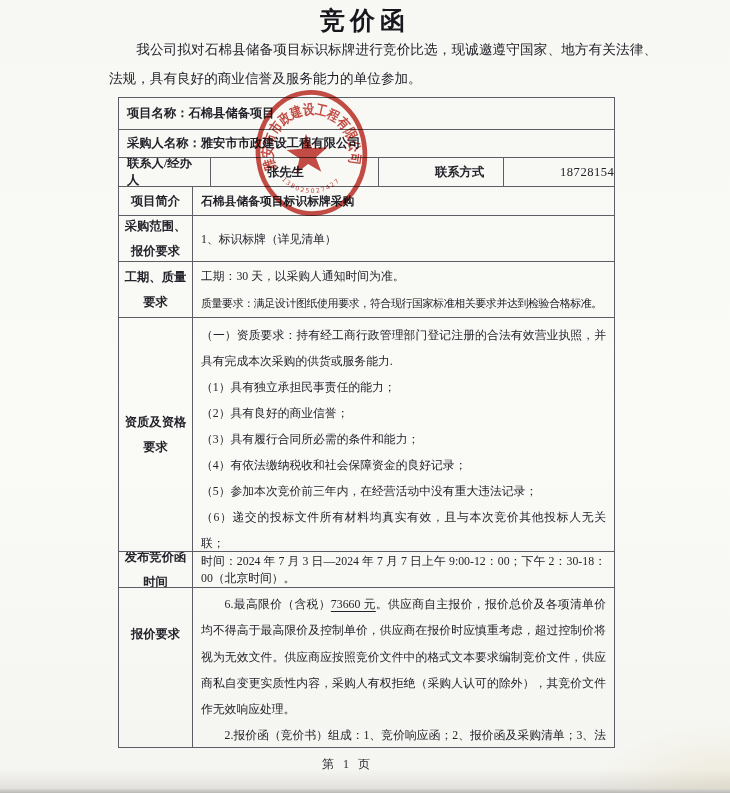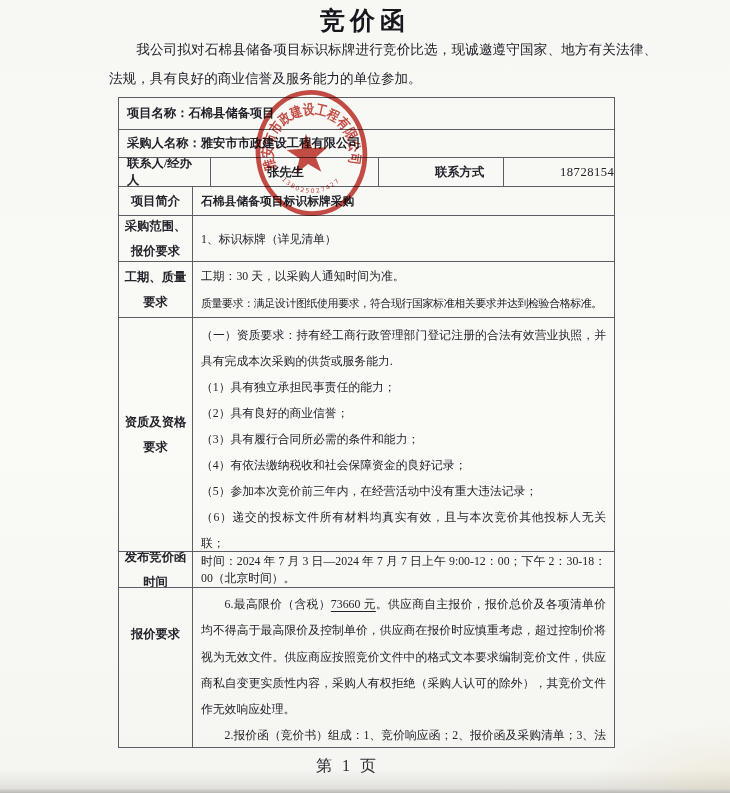--- a/index.html
+++ b/index.html
@@ -50,21 +50,21 @@
   .r6 .p{line-height:27px;}
   .r6 .condensed{font-size:11px;letter-spacing:-.45px;white-space:nowrap;text-align:left;}
   .r7 .content{justify-content:flex-start;padding-top:4px;}
   .r8 .p{line-height:16.5px;font-size:11.8px;}
   .r9 .content{justify-content:flex-start;padding-top:3px;}
   .r9 .p{line-height:26.3px;text-indent:2em;}
   .r9 .lblcell{justify-content:flex-start;padding-top:34px;}
   .uline{text-decoration:underline;text-underline-offset:3px;}
   .footer{
     position:absolute;top:756px;left:0;width:695px;text-align:center;
-    font-size:16px;color:#2b2b33;letter-spacing:3px;
+    font-size:12px;color:#2b2b33;letter-spacing:3px;
   }
   .seal{
     position:absolute;left:254px;top:89px;width:115px;height:130px;
     mix-blend-mode:multiply;opacity:.9;transform:rotate(-4deg);
   }
   .corner-tint{
     position:absolute;right:0;bottom:0;width:140px;height:70px;
     background:radial-gradient(ellipse at 100% 100%,rgba(205,185,125,.20),rgba(205,185,125,0) 70%);
   }
   .scan-edge{position:absolute;left:0;bottom:0;width:100%;height:4px;background:linear-gradient(180deg,#d9d8d4,#b9b8b4);}

